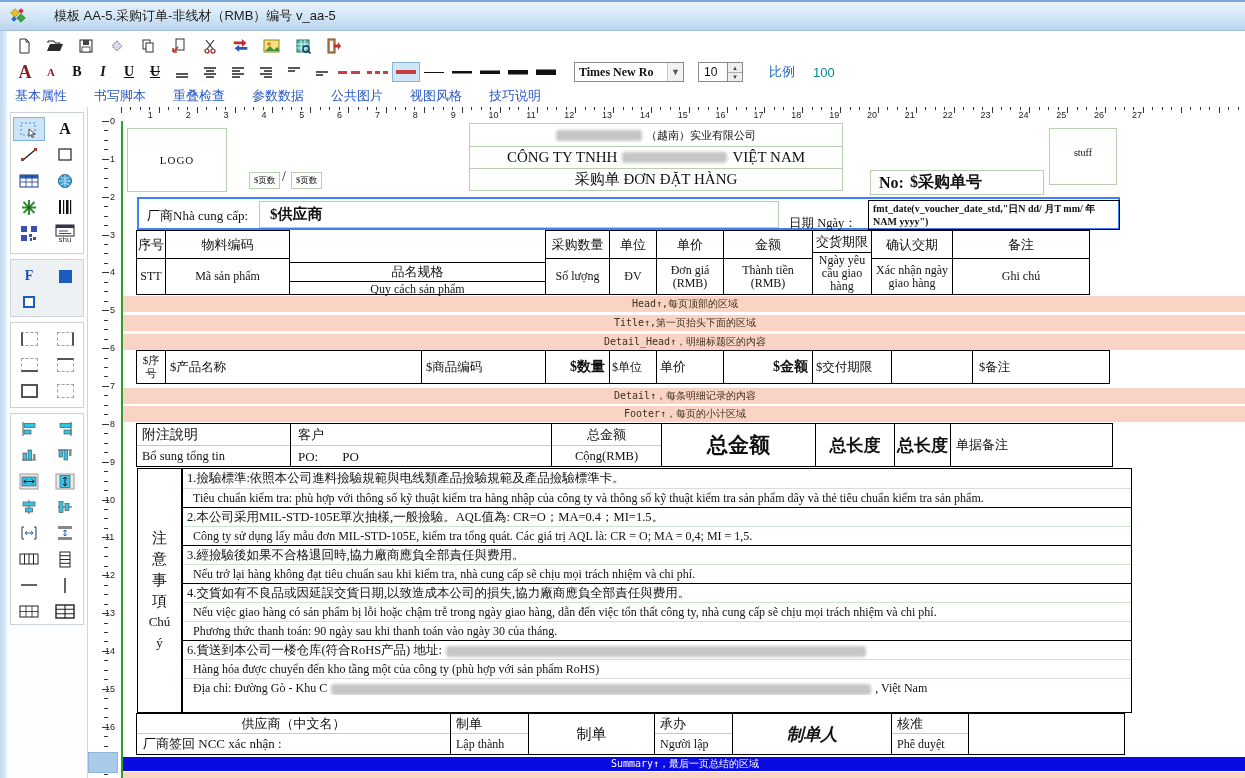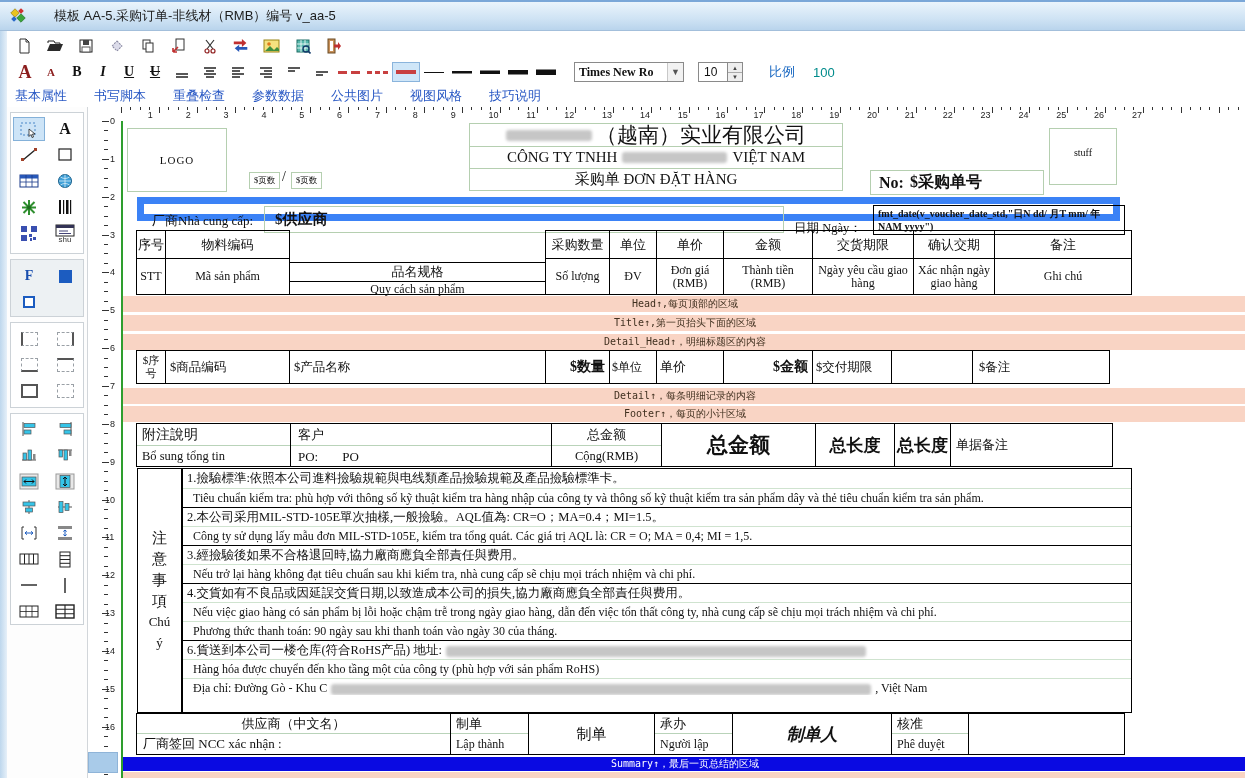--- a/index.html
+++ b/index.html
@@ -787,42 +787,42 @@
       <span class="serif" style="font-size:8.5px;">$页数</span>
     </div>
     <span class="abs serif" style="left:159px; top:48px; font-size:14px;">/</span>
     <div class="abs gb" style="left:168px; top:51px; width:31px; height:17px; display:flex; align-items:center; justify-content:center;">
       <span class="serif" style="font-size:8.5px;">$页数</span>
     </div>
 
     <div class="abs" style="left:346px; top:2px; width:374px;">
       <div class="gb" style="height:24px; display:flex; align-items:center; justify-content:center; gap:4px;">
         <span class="redact" style="width:86px;"></span>
-        <span class="serif" style="font-size:21px;font-family:Liberation Mono, monospace;">（越南）实业有限公司</span>
+        <span class="serif" style="font-size:11px;font-family:Liberation Mono, monospace;">（越南）实业有限公司</span>
       </div>
       <div class="gb" style="height:23px; margin-top:-1px; display:flex; align-items:center; justify-content:center; gap:5px;">
         <span class="serif" style="font-size:15px;">CÔNG TY TNHH</span>
         <span class="redact" style="width:105px;"></span>
         <span class="serif" style="font-size:15px;">VIỆT NAM</span>
       </div>
       <div class="gb" style="height:23px; margin-top:-1px; display:flex; align-items:center; justify-content:center;">
         <span class="serif" style="font-size:15px;">采购单 ĐƠN ĐẶT HÀNG</span>
       </div>
     </div>
 
     <div class="abs gb" style="left:747px; top:49px; width:174px; height:25px; display:flex; align-items:center; padding-left:8px; gap:6px;">
       <span class="serif" style="font-size:16px; font-weight:bold;">No:</span>
       <span class="serif" style="font-size:16px; font-weight:bold;">$采购单号</span>
     </div>
 
     <div class="abs gb" style="left:926px; top:7px; width:68px; height:57px; display:flex; align-items:flex-start; justify-content:center; padding-top:18px;">
       <span class="serif" style="font-size:10px;">stuff</span>
     </div>
 
-    <div class="abs" style="left:14px; top:76px; width:983px; height:24px; border:7px solid #3b82f6;">
+    <div class="abs" style="left:14px; top:76px; width:983px; height:33px; border:2px solid #3b82f6;">
       <span class="abs serif" style="left:8px; top:8px; font-size:13px;">厂商Nhà cung cấp:</span>
       <div class="abs gb" style="left:120px; top:2px; width:520px; height:27px; display:flex; align-items:center; padding-left:10px;">
         <span class="serif" style="font-size:15px; font-weight:bold;">$供应商</span>
       </div>
       <span class="abs serif" style="left:650px; top:16px; font-size:12.5px;">日期 Ngày：</span>
       <div class="abs" style="left:729px; top:1px; width:252px; height:30px; border:1px solid #000; padding:1px 4px; overflow:hidden;">
         <span class="serif" style="font-size:10px; font-weight:bold; line-height:13px; display:block;">fmt_date(v_voucher_date_std,"日N dd/ 月T mm/ 年NAM yyyy")</span>
       </div>
     </div>
 
@@ -848,21 +848,21 @@
           <div class="hc-vn">ĐV</div>
         </div>
         <div class="hcol" style="width: 68px;">
           <div class="hc-cn">单价</div>
           <div class="hc-vn">Đơn giá (RMB)</div>
         </div>
         <div class="hcol" style="width: 90px;">
           <div class="hc-cn">金额</div>
           <div class="hc-vn">Thành tiền (RMB)</div>
         </div>
-        <div class="hcol" style="width: 102px;">
+        <div class="hcol" style="width: 60px;">
           <div class="hc-cn">交货期限</div>
           <div class="hc-vn">Ngày yêu cầu giao hàng</div>
         </div>
         <div class="hcol" style="width: 82px;">
           <div class="hc-cn">确认交期</div>
           <div class="hc-vn">Xác nhận ngày giao hàng</div>
         </div>
         <div class="hcol" style="width: 138px;">
           <div class="hc-cn">备注</div>
           <div class="hc-vn">Ghi chú</div>
@@ -874,22 +874,22 @@
       </div>
     <div class="band" style="top:194px;">
         <span>Title↑,第一页抬头下面的区域</span>
       </div>
     <div class="band" style="top:213px;">
         <span>Detail_Head↑，明细标题区的内容</span>
       </div>
 
     <div class="abs" id="dt-row" style="left:14px; top:229px; height:34px; display:flex;">
         <div class="dcell" style="width: 30px; justify-content: center; text-align: center; font-size: 11px; line-height: 13px; word-break: break-all; padding: 0px 3px;">$序号</div>
+        <div class="dcell" style="width: 257px; padding-left: 4px;">$产品名称</div>
         <div class="dcell" style="width: 125px; padding-left: 4px;">$商品编码</div>
-        <div class="dcell" style="width: 257px; padding-left: 4px;">$产品名称</div>
         <div class="dcell" style="width: 65px; justify-content: flex-end; padding-right: 4px; font-weight: bold; font-size: 14px;">$数量</div>
         <div class="dcell" style="width: 48px; padding-left: 2px; font-size: 12px;">$单位</div>
         <div class="dcell" style="width: 68px; padding-left: 3px; font-size: 13px;">单价</div>
         <div class="dcell" style="width: 90px; justify-content: flex-end; padding-right: 4px; font-weight: bold; font-size: 14px;">$金额</div>
         <div class="dcell" style="width: 80px; padding-left: 3px;">$交付期限</div>
         <div class="dcell" style="width: 82px;"></div>
         <div class="dcell" style="width: 138px; padding-left: 6px;">$备注</div>
       </div>
 
     <div class="band" style="top:267px;">

